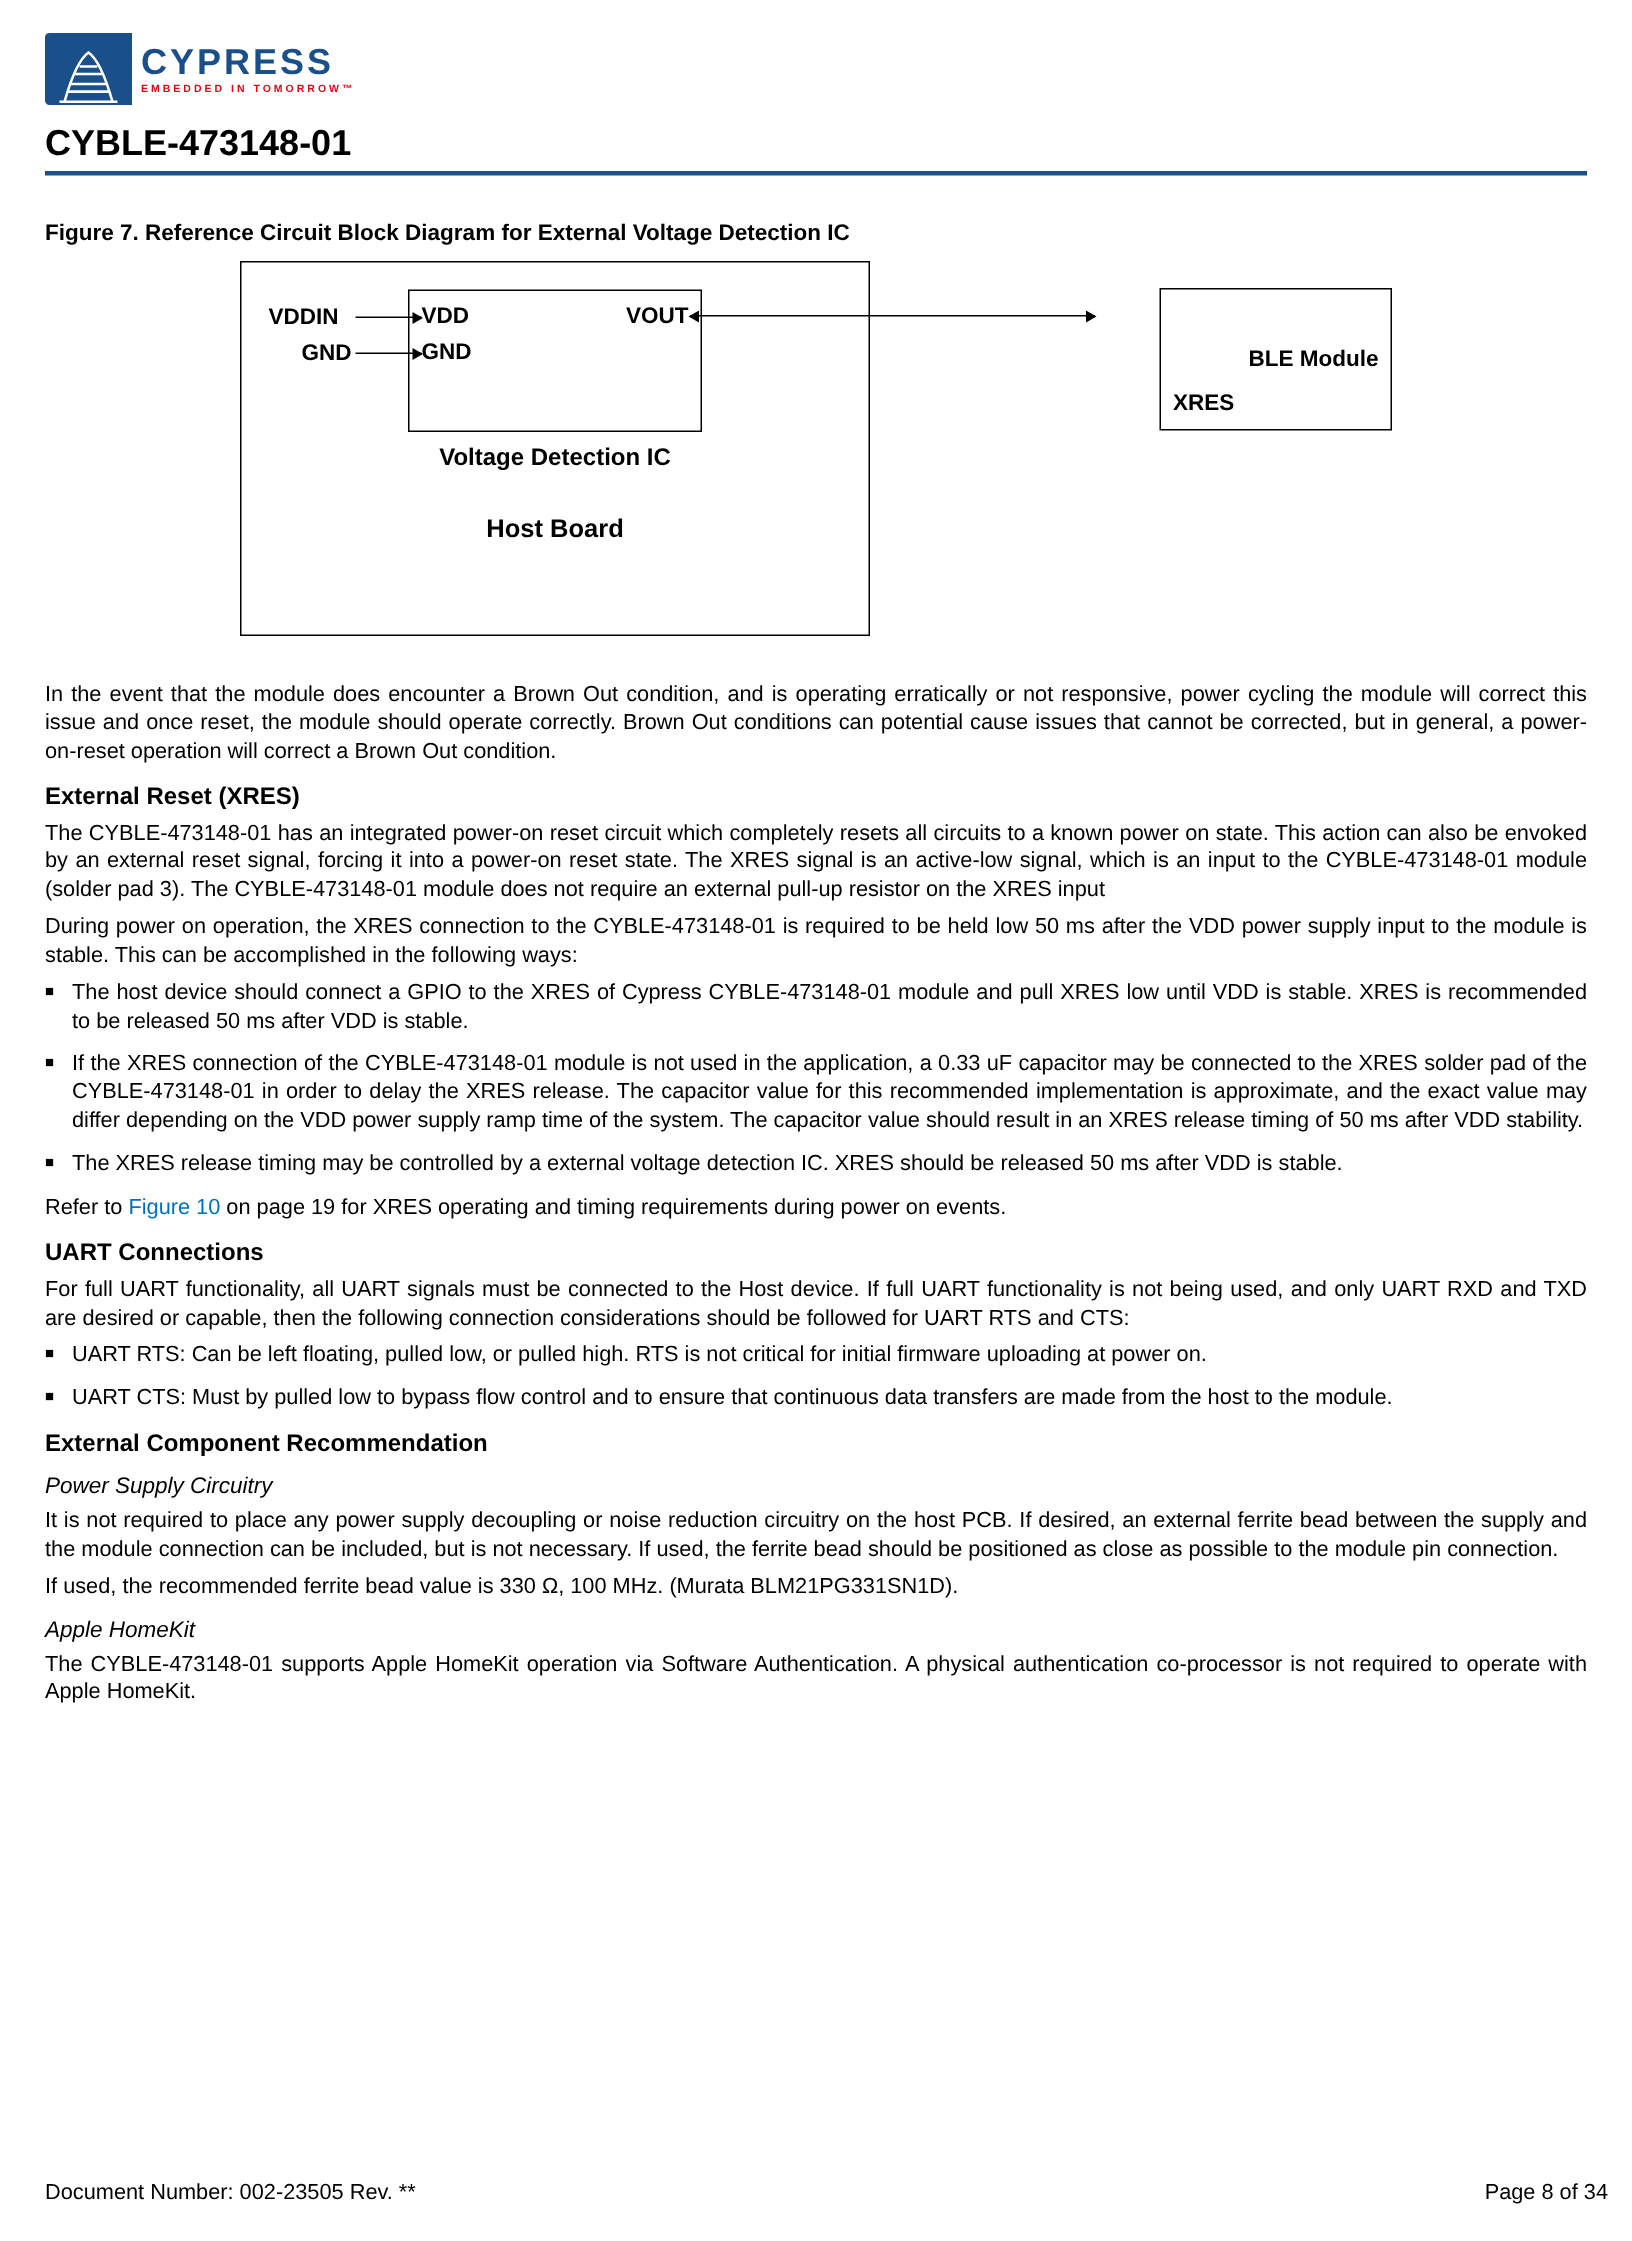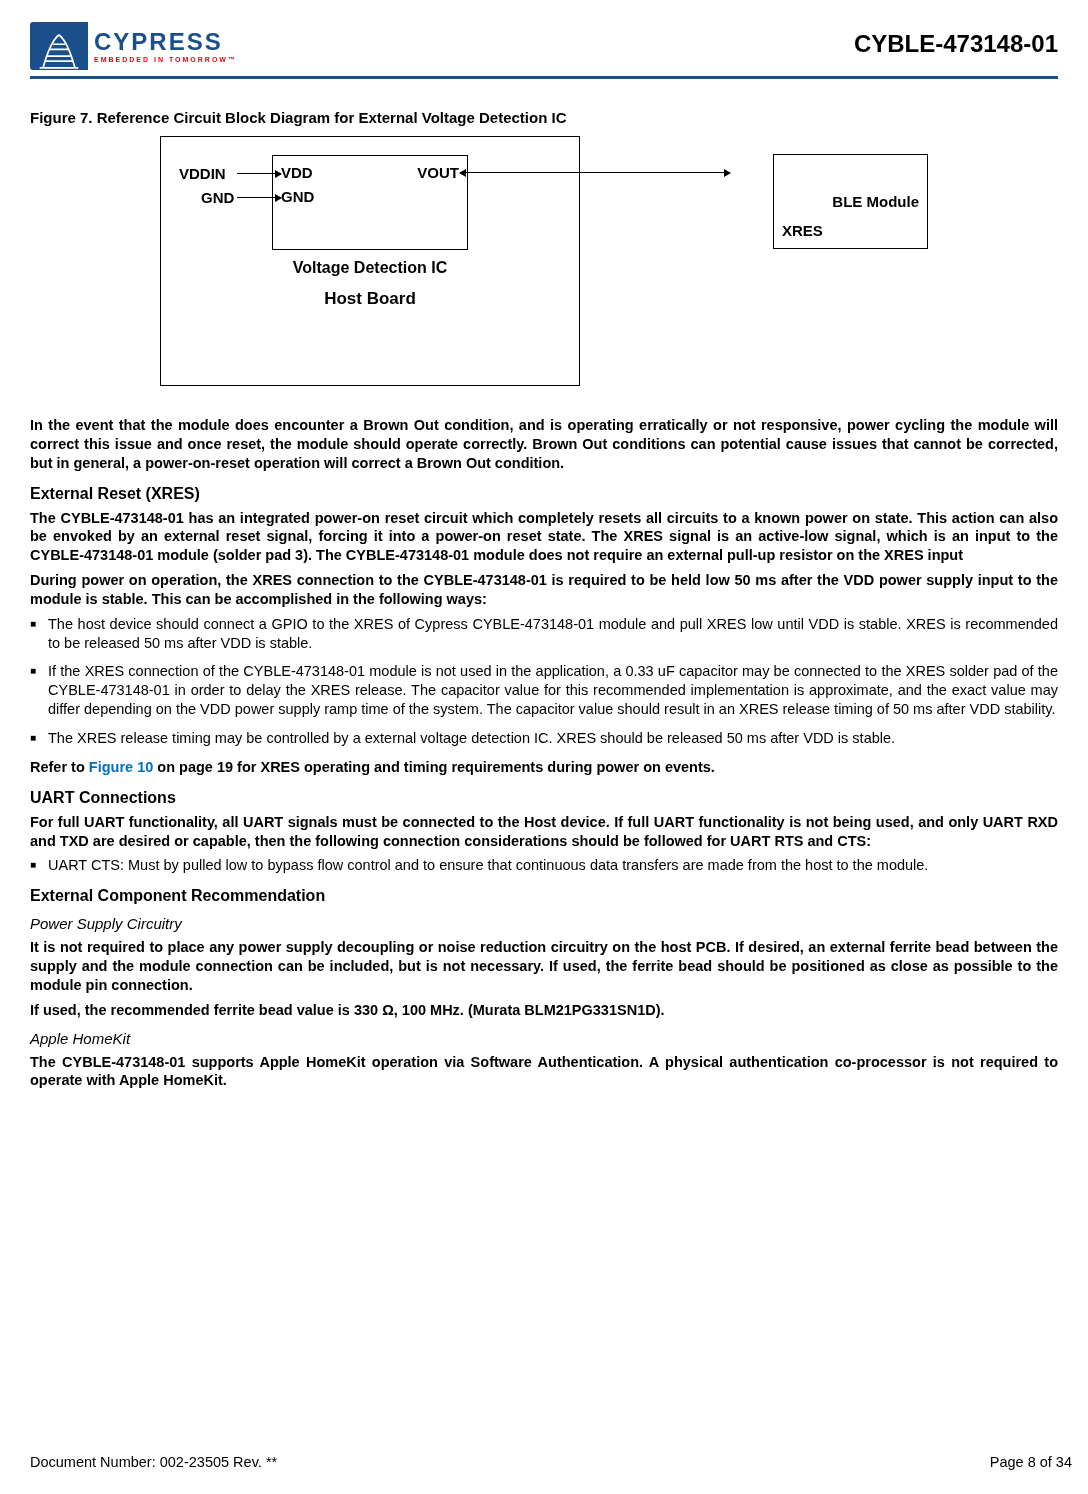--- a/index.html
+++ b/index.html
@@ -13,20 +13,21 @@
       position: relative;
       padding: 20px 30px 30px 30px;
     }
     .header {
       display: flex;
       align-items: flex-start;
       justify-content: space-between;
       border-bottom: 3px solid #1a4f8a;
       padding-bottom: 4px;
       margin-bottom: 30px;
+      flex-direction: column;
     }
     .logo {
       display: flex;
       align-items: center;
       position: relative;
       height: 52px;
     }
     .logo-left {
       width: 58px;
       height: 48px;
@@ -89,21 +90,21 @@
       margin: 18px auto 0 auto;
       position: relative;
     }
     .vd-ic .pin { position: absolute; font-weight: 700; font-size: 15px; }
     .vdd { top: 8px; left: 8px; }
     .gnd { top: 32px; left: 8px; }
     .vout { top: 8px; right: 8px; }
     .vddin-label { position: absolute; left: 18px; top: 28px; font-weight: 700; font-size: 15px; }
     .gndin-label { position: absolute; left: 40px; top: 52px; font-weight: 700; font-size: 15px; }
     .vd-label { margin-top: 8px; font-weight: 700; font-size: 16px; text-align: center; line-height: 1.2; }
-    .hb-label { margin-top: 12px; font-weight: 700; font-size: 17px; }
+    .hb-label { margin-top: 28px; font-weight: 700; font-size: 17px; }
     .ble-module {
       border: 1.5px solid #000;
       width: 155px;
       height: 95px;
       position: relative;
       margin-left: 150px;
       margin-top: 18px;
       display: flex;
       align-items: center;
       justify-content: flex-end;
@@ -133,21 +134,21 @@
       border-right: 7px solid #000;
       border-top: 4px solid transparent;
       border-bottom: 4px solid transparent;
     }
     .diagram-flex {
       display: flex;
       align-items: flex-start;
       position: relative;
       gap: 43px;
     }
-    .justify { text-align: justify; line-height: 1.3; font-weight: bold; }
+    .justify { text-align: justify; line-height: 1.3; }
     p { margin-bottom: 6px; }
     .section-h { font-weight: 700; font-size: 16px; margin-top: 12px; margin-bottom: 6px; }
     .subsection-h { font-style: italic; font-size: 15px; margin-top: 10px; margin-bottom: 6px; }
     ul.square { list-style: none; padding-left: 0; margin: 6px 0; }
     ul.square li { position: relative; padding-left: 18px; margin-bottom: 10px; text-align: justify; line-height: 1.3; }
     ul.square li::before { content: '■'; position: absolute; left: 0; top: 0; font-size: 10px; line-height: 18px; }
     a.link { color: #0070c0; text-decoration: none; }
     .footer {
       position: absolute;
       bottom: 24px;
@@ -215,20 +216,21 @@
   <li>If the XRES connection of the CYBLE-473148-01 module is not used in the application, a 0.33 uF capacitor may be connected to the XRES solder pad of the CYBLE-473148-01 in order to delay the XRES release. The capacitor value for this recommended implementation is approximate, and the exact value may differ depending on the VDD power supply ramp time of the system. The capacitor value should result in an XRES release timing of 50 ms after VDD stability.</li>
   <li>The XRES release timing may be controlled by a external voltage detection IC. XRES should be released 50 ms after VDD is stable.</li>
 </ul>
 <p class="justify">
   <span>Refer to </span><a href="#" class="link">Figure 10</a><span> on page 19 for XRES operating and timing requirements during power on events.</span>
 </p>
 
 <div class="section-h">UART Connections</div>
 <p class="justify">For full UART functionality, all UART signals must be connected to the Host device. If full UART functionality is not being used, and only UART RXD and TXD are desired or capable, then the following connection considerations should be followed for UART RTS and CTS:</p>
 <ul class="square">
+  <li>UART RTS: Can be left floating, pulled low, or pulled high. RTS is not critical for initial firmware uploading at power on.</li>
   <li>UART CTS: Must by pulled low to bypass flow control and to ensure that continuous data transfers are made from the host to the module.</li>
 </ul>
 
 <div class="section-h">External Component Recommendation</div>
 <div class="subsection-h">Power Supply Circuitry</div>
 <p class="justify">It is not required to place any power supply decoupling or noise reduction circuitry on the host PCB. If desired, an external ferrite bead between the supply and the module connection can be included, but is not necessary. If used, the ferrite bead should be positioned as close as possible to the module pin connection.</p>
 <p class="justify">If used, the recommended ferrite bead value is 330 Ω, 100 MHz. (Murata BLM21PG331SN1D).</p>
 <div class="subsection-h">Apple HomeKit</div>
 <p class="justify">The CYBLE-473148-01 supports Apple HomeKit operation via Software Authentication. A physical authentication co-processor is not required to operate with Apple HomeKit.</p>
 

